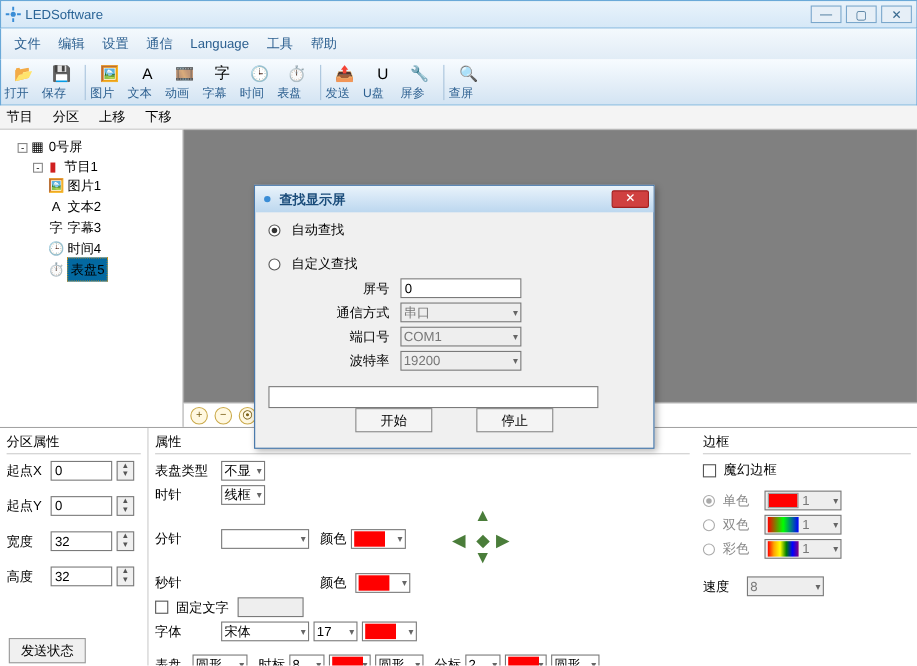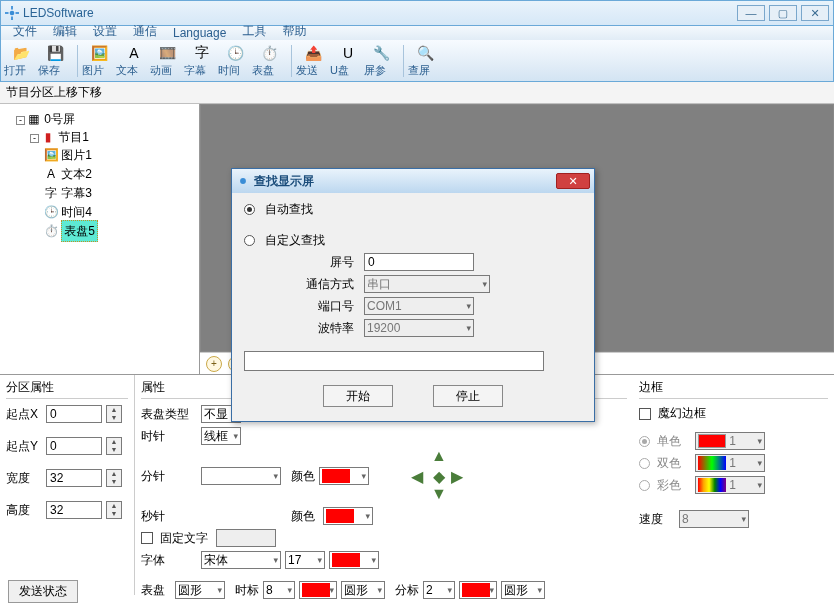--- a/index.html
+++ b/index.html
@@ -2,36 +2,36 @@
 <html><head>
 <meta charset="utf-8">
 <style>
 * { box-sizing: border-box; font-family: "Microsoft YaHei", Tahoma, sans-serif; font-size: 12px; }
 body { margin: 0; padding: 0; width: 834px; height: 605px; background: #fff; overflow: hidden; position: relative; }
 .titlebar { height: 26px; background: linear-gradient(#e9f3fb, #d6e8f7); border: 1px solid #6aa9d8; display: flex; align-items: center; padding: 0 4px; }
 .titlebar .gear { width: 14px; height: 14px; margin-right: 4px; }
 .titlebar .title { flex: 1; color: #2a6496; }
 .winbtns { display: flex; gap: 4px; }
 .winbtns div { width: 28px; height: 16px; border: 1px solid #7aa7cc; background: #e6eff7; display: flex; align-items: center; justify-content: center; color: #3a6b91; font-size: 11px; }
-.menubar { height: 14px; background: linear-gradient(#f4f9fd, #e1ecf6); border-left: 1px solid #6aa9d8; border-right: 1px solid #6aa9d8; display: flex; align-items: flex-end; padding: 0 4px; }
+.menubar { height: 28px; background: linear-gradient(#f4f9fd, #e1ecf6); border-left: 1px solid #6aa9d8; border-right: 1px solid #6aa9d8; display: flex; align-items: center; padding: 0 4px; }
 .menubar span { padding: 0 8px; color: #2d6090; cursor: default; }
 .toolbar { height: 42px; background: linear-gradient(#f7fbff, #e2edf7 60%, #d3e4f3); border: 1px solid #6aa9d8; border-top: none; display: flex; align-items: center; padding: 0 4px; }
 .tbitem { display: flex; flex-direction: column; align-items: center; width: 34px; height: 38px; justify-content: center; cursor: pointer; }
 .tbitem .ico { width: 18px; height: 18px; display: flex; align-items: center; justify-content: center; font-size: 14px; }
 .tbitem .lbl { font-size: 11px; color: #2d6090; margin-top: 1px; }
 .tbsep { width: 2px; height: 32px; border-left: 1px solid #a8c4dc; margin: 0 4px; }
-.subtoolbar { height: 22px; border-bottom: 1px solid #c0c0c0; display: flex; align-items: center; padding: 0 6px; background: #f4f4f4; }
+.subtoolbar { height: 22px; border-bottom: 1px solid #c0c0c0; display: flex; align-items: center; padding: 0 6px; gap: 18px; background: #f4f4f4; }
 .subtoolbar span { cursor: pointer; }
 .workarea { height: 271px; display: flex; border-bottom: 1px solid #999; }
-.tree { width: 200px; border-right: 1px solid #999; background: #fff; padding: 6px 2px; overflow: auto; }
+.tree { width: 167px; border-right: 1px solid #999; background: #fff; padding: 6px 2px; overflow: auto; }
 .tree ul { list-style: none; margin: 0; padding-left: 14px; }
 .tree li { padding: 1px 0; white-space: nowrap; }
 .tree .tog { display: inline-block; width: 9px; height: 9px; border: 1px solid #888; text-align: center; line-height: 7px; font-size: 9px; margin-right: 2px; }
 .tree .ic { display: inline-block; width: 14px; text-align: center; }
-.tree .sel { background: #5eead4; border: 1px dotted #c09020; padding: 3px 2px; }
+.tree .sel { background: #0369a1; border: 1px dotted #c09020; padding: 3px 2px; }
 .canvaswrap { flex: 1; display: flex; flex-direction: column; background: #fff; }
 .canvas { flex: 1; background: #808080; border: 1px solid #888; margin: 0; }
 .zoombar { height: 22px; display: flex; align-items: center; gap: 6px; padding: 0 6px; border-top: 1px solid #ccc; }
 .zoombar .z { width: 16px; height: 16px; border-radius: 50%; border: 1px solid #caa94a; display: flex; align-items: center; justify-content: center; font-size: 10px; color: #7a6018; background: #fff8e1; }
 .bottom { height: 220px; display: flex; }
 .panel1, .panel3 { border-right: 1px solid #ccc; }
 .panel1 { width: 135px; padding: 4px 6px; }
 .panel2 { width: 498px; padding: 4px 6px; }
 .panel3 { width: 201px; padding: 4px 6px; border-right: none; }
 .grouptitle { border-bottom: 1px solid #ccc; padding-bottom: 2px; margin-bottom: 6px; }
@@ -59,21 +59,21 @@
 .statusbtn { position: absolute; left: 8px; bottom: 2px; border: 1px solid #999; background: #f0f0f0; padding: 2px 10px; }
 
 .dialog { position: absolute; left: 231px; top: 168px; width: 364px; background: #f0f0f0; border: 1px solid #3a6ea5; box-shadow: 2px 2px 6px rgba(0,0,0,0.3); }
 .dlg-title { height: 24px; background: linear-gradient(#e9f3fb, #bcd7ef); display: flex; align-items: center; padding: 0 4px; }
 .dlg-title .dt { flex: 1; color: #1a4c7a; font-weight: bold; }
 .dlg-title .x { width: 34px; height: 16px; background: #d04040; color: #fff; text-align: center; line-height: 14px; font-size: 11px; border: 1px solid #a02020; border-radius: 2px; }
 .dlg-body { padding: 8px 12px 14px 12px; }
 .dlg-row { display: flex; align-items: center; margin: 4px 0; }
 .dlg-lbl { width: 120px; text-align: right; padding-right: 10px; }
 .dlg-bigtxt { width: 300px; height: 20px; border: 1px solid #7a7a7a; background: #fff; margin-top: 10px; }
-.dlg-btns { display: flex; justify-content: center; gap: 40px; margin-top: 14px; }
+.dlg-btns { display: flex; justify-content: center; gap: 40px; }
 .dlg-btns button { width: 70px; height: 22px; border: 1px solid #888; background: #f4f4f4; }
 .dlg-body .rad { margin-right: 6px; }
 .dislabel { color: #888; }
 </style>
 </head>
 <body>
 
 <div class="titlebar">
   <svg class="gear" viewBox="0 0 24 24">
       <circle cx="12" cy="12" r="4" fill="#3a8dd6"></circle>
@@ -346,21 +346,21 @@
     <div class="row">
         <span class="rad"></span>
         <span>自定义查找</span>
       </div>
     <div class="dlg-row">
         <span class="dlg-lbl">屏号</span>
         <input class="txt" style="width: 110px;" value="0">
       </div>
     <div class="dlg-row">
         <span class="dlg-lbl">通信方式</span>
-        <div class="fakesel dis" style="width:126px">串口</div>
+        <div class="fakesel dis" style="width:110px">串口</div>
       </div>
     <div class="dlg-row">
         <span class="dlg-lbl">端口号</span>
         <div class="fakesel dis" style="width:110px">COM1</div>
       </div>
     <div class="dlg-row">
         <span class="dlg-lbl">波特率</span>
         <div class="fakesel dis" style="width:110px">19200</div>
       </div>
     <input class="dlg-bigtxt" style="">

